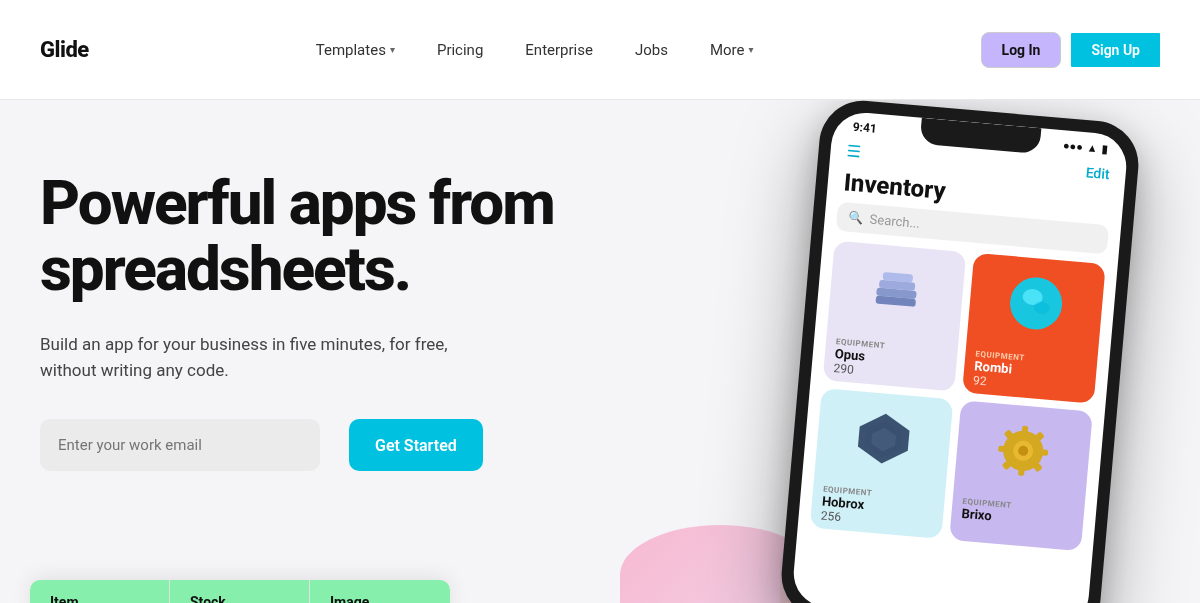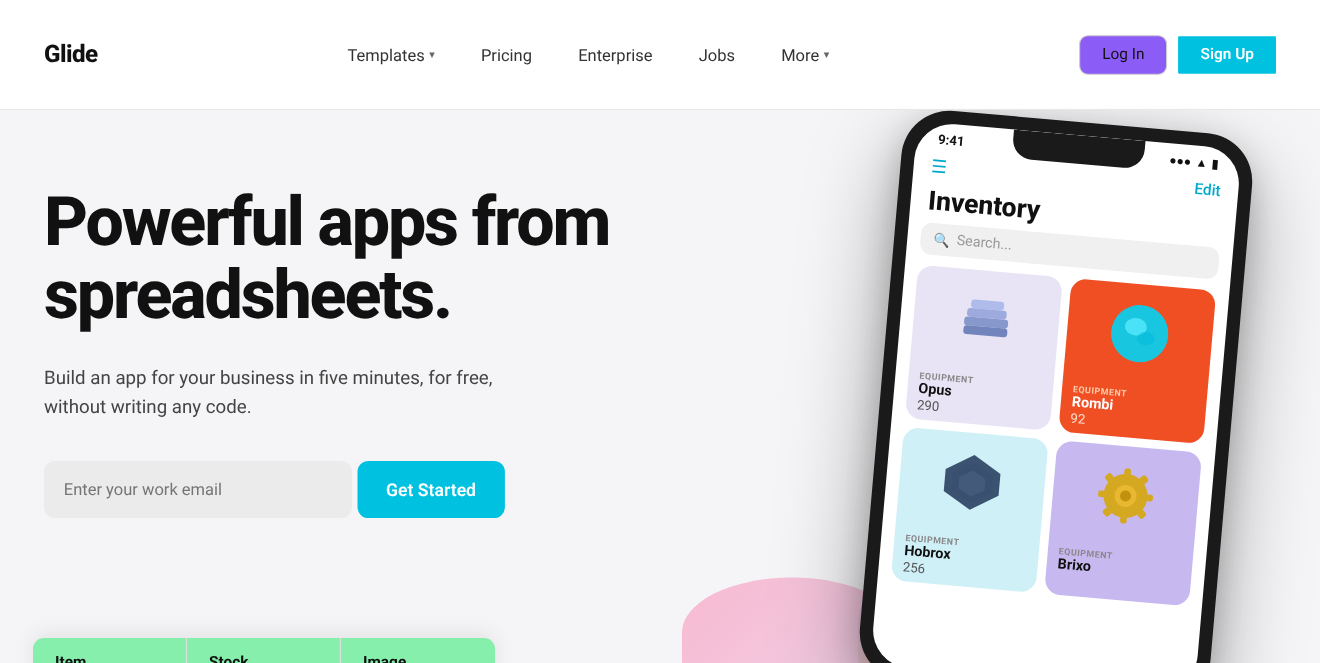--- a/index.html
+++ b/index.html
@@ -47,23 +47,23 @@
       color: #666;
     }
     .nav-actions {
       display: flex;
       align-items: center;
       gap: 10px;
     }
     .btn-login {
       padding: 9px 20px;
       font-size: 14px;
-      font-weight: 400;
-      color: #111;
-      background: #8b5cf6;
+      font-weight: 700;
+      color: #111;
+      background: #c4b5fd;
       border: 1.5px solid #ccc;
       border-radius: 8px;
       cursor: pointer;
       font-family: inherit;
     }
     .btn-signup {
       padding: 9px 20px;
       font-size: 14px;
       font-weight: 600;
       color: #fff;
@@ -99,21 +99,21 @@
     .hero-sub {
       font-size: 17px;
       color: #444;
       line-height: 1.55;
       margin-bottom: 36px;
       max-width: 420px;
     }
     .hero-cta {
       display: flex;
       align-items: flex-end;
-      gap: 5px;
+      gap: 29px;
       margin-bottom: 50px;
     }
     .email-input {
       width: 280px;
       height: 52px;
       padding: 0 18px;
       font-size: 15px;
       color: #999;
       background: #ebebeb;
       border: none;

